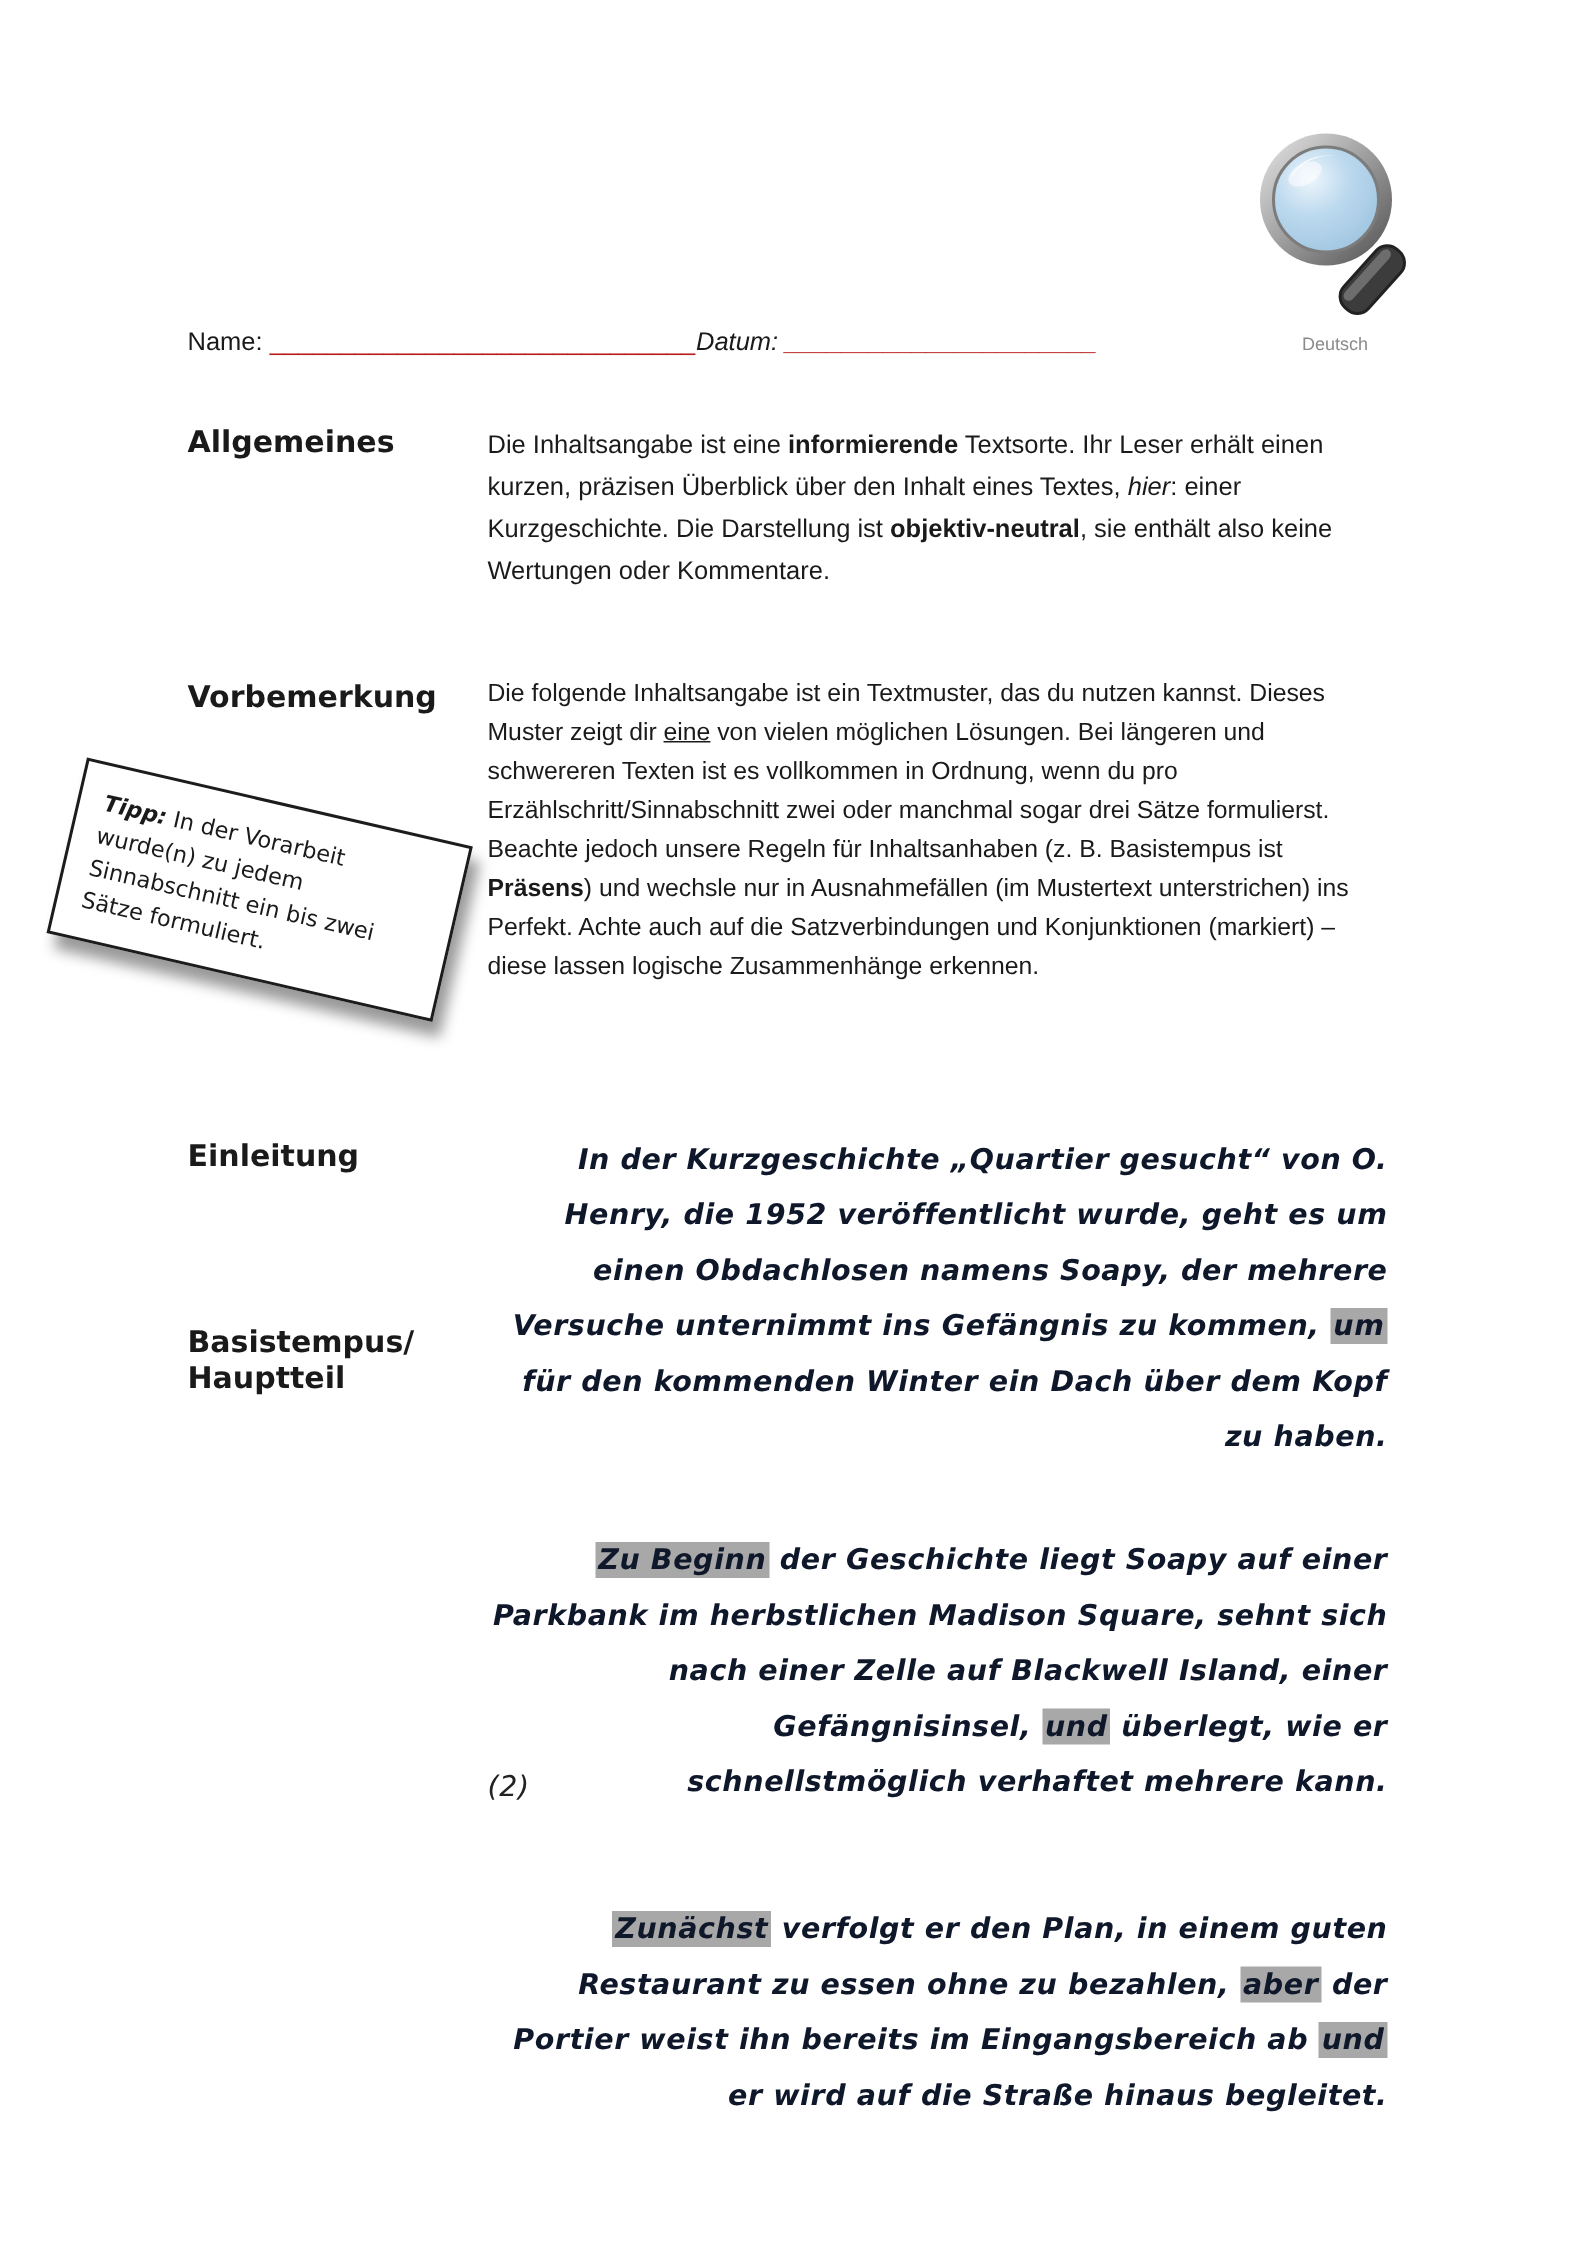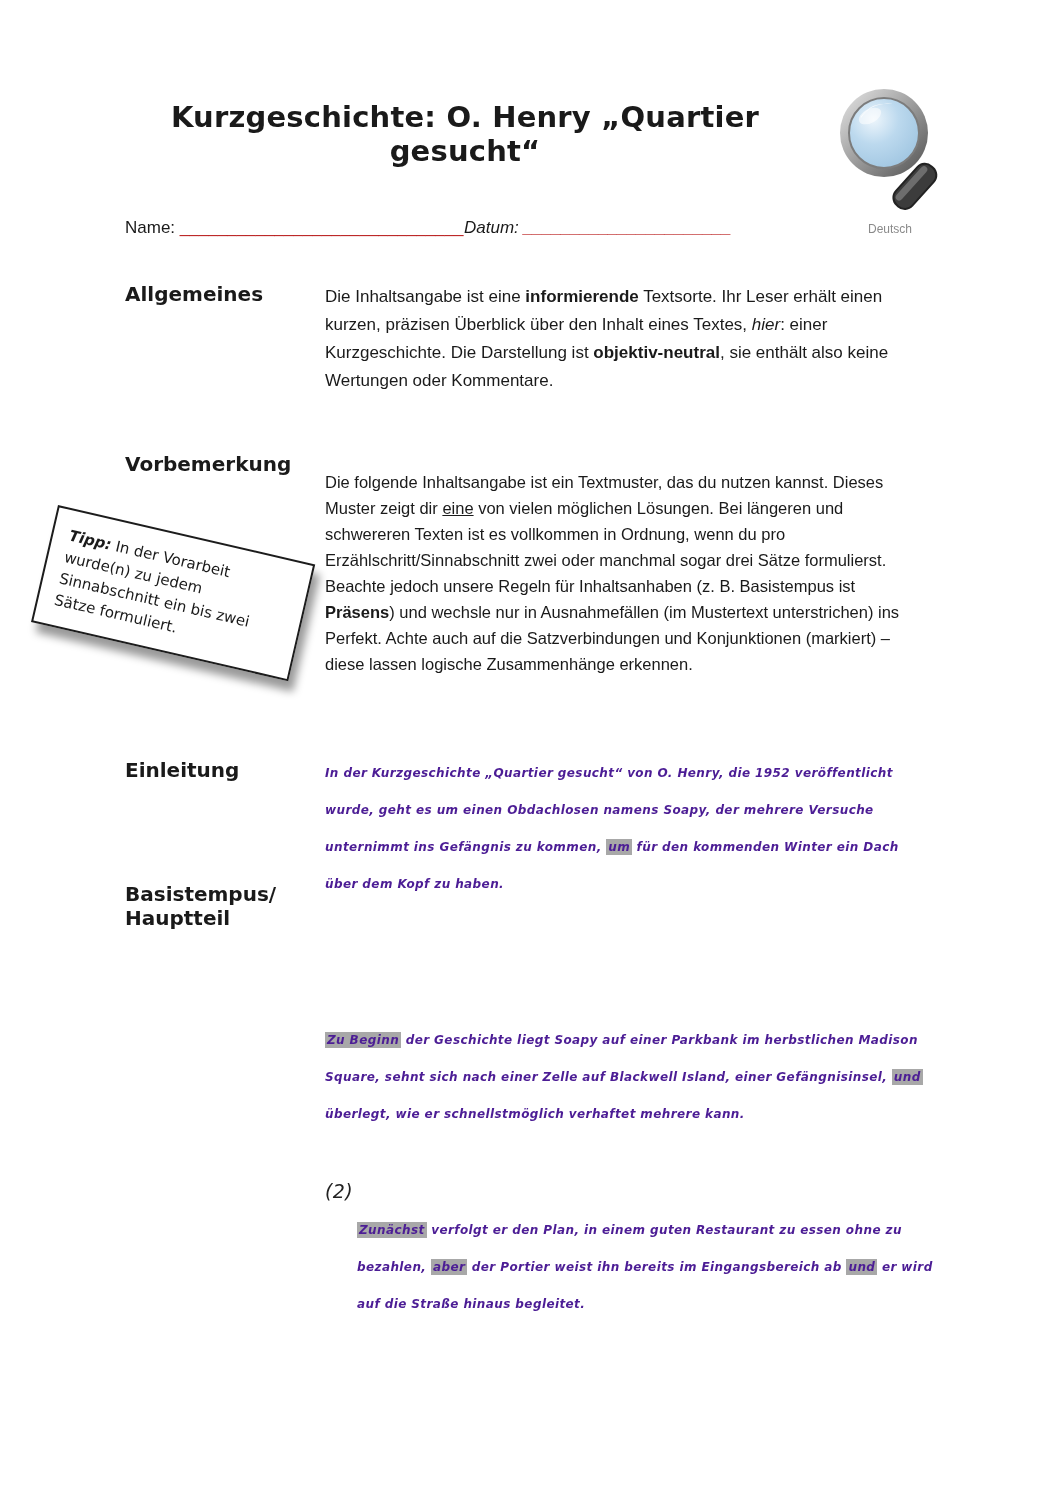--- a/index.html
+++ b/index.html
@@ -47,22 +47,23 @@
   .body-par2{
     position:absolute;left:325px;width:592px;
     font-size:16.5px;line-height:26px;
     white-space:pre-line;
   }
   
   .hand{
     position:absolute;left:325px;width:600px;
     font-family:"DejaVu Sans", sans-serif;
     font-style:italic;font-weight:bold;
-    font-size:12px;line-height:37px;letter-spacing:0.4px;
-    color:#4c1d95;
+    font-size:19px;line-height:37px;letter-spacing:0.4px;
+    color:#0f172a;
+    text-align:right;
   }
   .hand-heading{
     position:absolute;left:325px;width:600px;
     font-family:"DejaVu Sans", sans-serif;
     font-style:italic;font-size:19px;letter-spacing:0.4px;color:#222;
   }
   
   .tip-note{
     position:absolute;left:58px;top:505px;width:228px;
     padding:14px 16px;
@@ -78,21 +79,20 @@
   .seg-bold{font-weight:bold;}
   .seg-italic{font-style:italic;}
   .seg-underline{text-decoration:underline;}
   .seg-highlight{background:#a8a8a8;padding:1px 2px;}
 </style>
 </head>
 <body>
 
 <div class="page">
 
-  <div class="title">Kurzgeschichte: O. Henry „Quartier gesucht“</div>
 
   <div class="logo">
     <svg width="140" height="142" viewBox="0 0 140 142" aria-hidden="true">
       <defs>
         <radialGradient id="lensGrad" cx="35%" cy="30%" r="80%">
           <stop offset="0%" stop-color="#eef6fc"></stop>
           <stop offset="45%" stop-color="#bcd9ee"></stop>
           <stop offset="100%" stop-color="#9ec4e0"></stop>
         </radialGradient>
         <linearGradient id="rimGrad" x1="0%" y1="0%" x2="100%" y2="100%">
@@ -123,31 +123,31 @@
     <span class="fill-datum">
       <span>Datum:</span>
       <span class="blankline">______________________</span>
     </span>
   </div>
 
   <div class="sec-label" style="top:282px;">Allgemeines</div>
   <div class="body-par" style="top:283px;"><span>Die Inhaltsangabe ist eine </span><span class="seg-bold">informierende</span><span> Textsorte. Ihr Leser erhält einen kurzen, präzisen Überblick über den Inhalt eines Textes, </span><span class="seg-italic">hier</span><span>: einer Kurzgeschichte. Die Darstellung ist </span><span class="seg-bold">objektiv-neutral</span><span>, sie enthält also keine Wertungen oder Kommentare.</span></div>
 
   <div class="sec-label" style="top:452px;">Vorbemerkung</div>
-  <div class="body-par2" style="top:469px;"><span>Die folgende Inhaltsangabe ist ein Textmuster, das du nutzen kannst. Dieses Muster zeigt dir </span><span class="seg-underline">eine</span><span> von vielen möglichen Lösungen. Bei längeren und schwereren Texten ist es vollkommen in Ordnung, wenn du pro Erzählschritt/Sinnabschnitt zwei oder manchmal sogar drei Sätze formulierst.
+  <div class="body-par2" style="top:449px;"><span>Die folgende Inhaltsangabe ist ein Textmuster, das du nutzen kannst. Dieses Muster zeigt dir </span><span class="seg-underline">eine</span><span> von vielen möglichen Lösungen. Bei längeren und schwereren Texten ist es vollkommen in Ordnung, wenn du pro Erzählschritt/Sinnabschnitt zwei oder manchmal sogar drei Sätze formulierst.
 Beachte jedoch unsere Regeln für Inhaltsanhaben (z. B. Basistempus ist </span><span class="seg-bold">Präsens</span><span>) und wechsle nur in Ausnahmefällen (im Mustertext unterstrichen) ins Perfekt. Achte auch auf die Satzverbindungen und Konjunktionen (markiert) – diese lassen logische Zusammenhänge erkennen.</span></div>
 
   <div class="tip-note"><span class="seg-bold seg-italic">Tipp:</span><span> In der Vorarbeit wurde(n) zu jedem Sinnabschnitt ein bis zwei Sätze formuliert.</span></div>
 
   <div class="sec-label" style="top:758px;">Einleitung</div>
   <div class="hand" style="top:755px;"><span>In der Kurzgeschichte „Quartier gesucht“ von O. Henry, die 1952 veröffentlicht wurde, geht es um einen Obdachlosen namens Soapy, der mehrere Versuche unternimmt ins Gefängnis zu kommen, </span><span class="seg-highlight">um</span><span> für den kommenden Winter ein Dach über dem Kopf zu haben.</span></div>
 
   <div class="sec-label" style="top:882px;">
     <div>Basistempus/</div>
     <div>Hauptteil</div>
   </div>
 
   <div class="hand" style="top:1022px;"><span class="seg-highlight">Zu Beginn</span><span> der Geschichte liegt Soapy auf einer Parkbank im herbstlichen Madison Square, sehnt sich nach einer Zelle auf Blackwell Island, einer Gefängnisinsel, </span><span class="seg-highlight">und</span><span> überlegt, wie er schnellstmöglich verhaftet mehrere kann.</span></div>
 
   <div class="hand-heading" style="top:1180px;">(2)</div>
-  <div class="hand" style="top:1212px;margin-left:32px;"><span class="seg-highlight">Zunächst</span><span> verfolgt er den Plan, in einem guten Restaurant zu essen ohne zu bezahlen, </span><span class="seg-highlight">aber</span><span> der Portier weist ihn bereits im Eingangsbereich ab </span><span class="seg-highlight">und</span><span> er wird auf die Straße hinaus begleitet.</span></div>
+  <div class="hand" style="top:1268px;"><span class="seg-highlight">Zunächst</span><span> verfolgt er den Plan, in einem guten Restaurant zu essen ohne zu bezahlen, </span><span class="seg-highlight">aber</span><span> der Portier weist ihn bereits im Eingangsbereich ab </span><span class="seg-highlight">und</span><span> er wird auf die Straße hinaus begleitet.</span></div>
 
 </div>
 
 </body></html>

